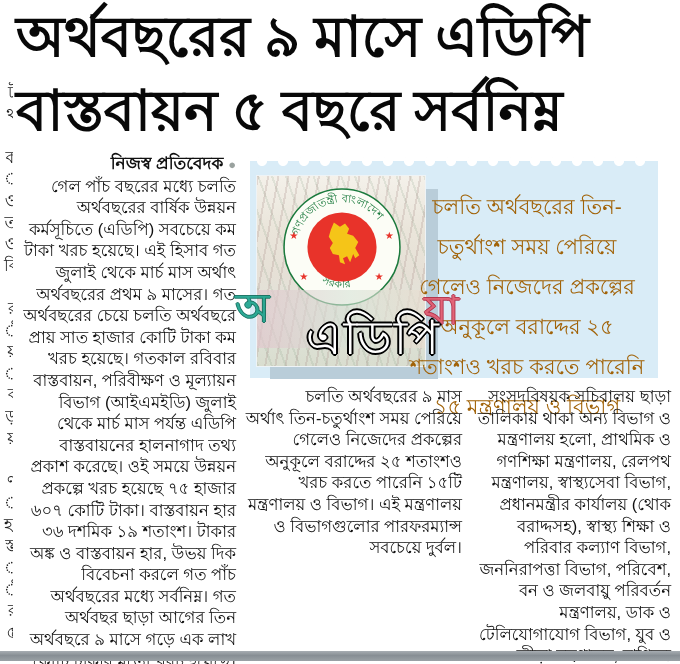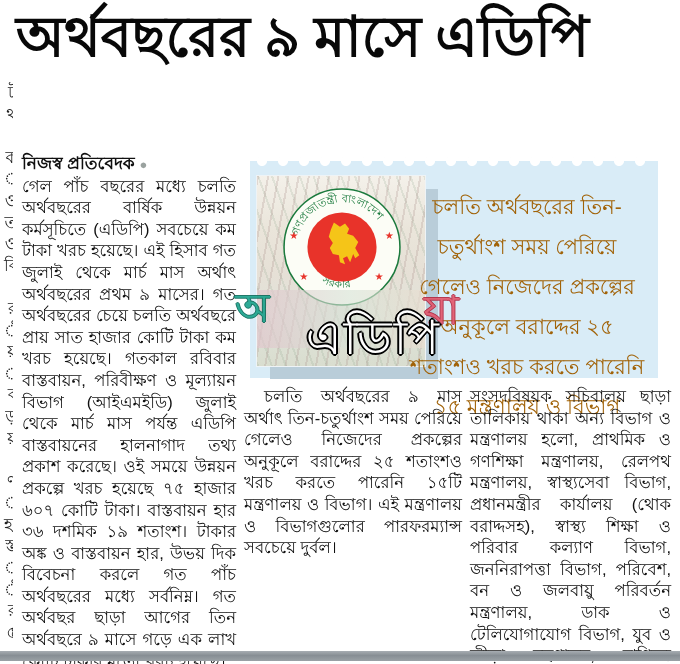--- a/index.html
+++ b/index.html
@@ -19,21 +19,21 @@
   
   .left-strip{
     position:absolute;left:0;top:82px;width:13px;overflow:hidden;
     font-size:16.5px;line-height:21.6px;color:#222;
   }
   .left-strip div{height:21.6px;text-align:right;white-space:nowrap;
     transform:translateX(4px);}
   
   .col{position:absolute;font-size:16.5px;line-height:21.6px;color:#101010;
        text-align:justify;}
-  .col p{margin:0;}
+  .col p{margin:0;text-align:right;}
   .col p.indent{text-indent:20px;}
   .col-left{left:22px;top:153px;width:214px;}
   .col-mid{left:244px;top:386px;width:218px;}
   .col-right{left:470px;top:386px;width:201px;}
   .byline{font-weight:bold;font-size:17px;margin:0 0 3px 0;text-align:left;}
   .byline .dot{color:#9aa29f;font-size:13px;}
   
   .stamp-panel{
     position:absolute;left:250px;top:161px;width:408px;height:217px;
     background:#d9ecf7;
@@ -88,20 +88,21 @@
   .bottom-bar{
     position:absolute;left:0;top:651px;width:680px;height:10px;
     background:linear-gradient(180deg,#a7adb2,#878e94 45%,#9aa1a6);
   }
 </style>
 </head>
 <body>
 
 <h1 class="headline" style="margin:0;font-weight:normal;">
   <span class="hl">অর্থবছরের ৯ মাসে এডিপি</span>
+  <span class="hl">বাস্তবায়ন ৫ বছরে সর্বনিম্ন</span>
 </h1>
 
 <div class="left-strip">
     <div>ট</div>
     <div>র্থ</div>
     <div></div>
     <div>ক</div>
     <div>্য</div>
     <div>ও</div>
     <div>ত</div>

